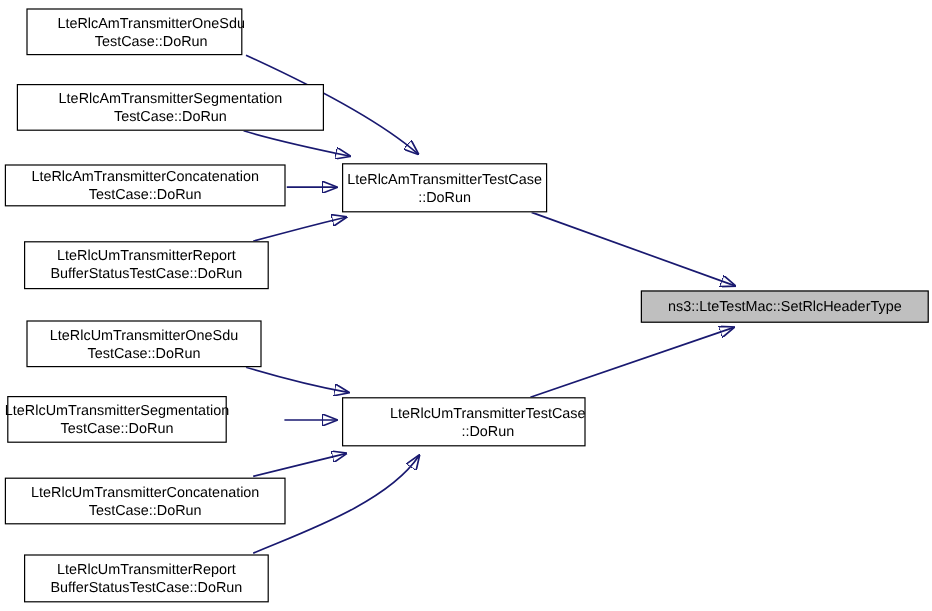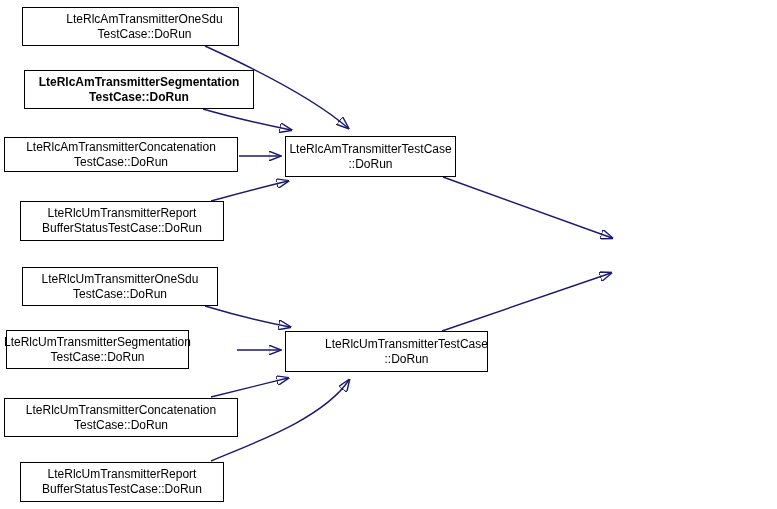--- a/index.html
+++ b/index.html
@@ -53,24 +53,24 @@
     <path d="M 239 156 L 280 156" marker-end="url(#arrow)"></path>
     <path d="M 211 201 C 240 193, 263 187, 288 181" marker-end="url(#arrow)"></path>
     <path d="M 443 177 L 612 238" marker-end="url(#arrow)"></path>
     <path d="M 205 306 C 235 315, 263 322, 290 327" marker-end="url(#arrow)"></path>
     <path d="M 237 350 L 280 350" marker-end="url(#arrow)"></path>
     <path d="M 211 397 C 240 390, 263 384, 288 378" marker-end="url(#arrow)"></path>
     <path d="M 211 461 C 248 445, 322 420, 349 380" marker-end="url(#arrow)"></path>
     <path d="M 442 331 L 611 273" marker-end="url(#arrow)"></path>
   </svg>
 
-  <div class="node" style="left:22px; top:7px;  width:217px; height:39px;padding-left:32px;">LteRlcAmTransmitterOneSdu
+  <div class="node" style="left:22px; top:7px;  width:180px; height:39px;padding-left:32px;">LteRlcAmTransmitterOneSdu
 TestCase::DoRun</div>
 
-  <div class="node" style="left:24px;  top:70px; width:230px; height:39px;font-weight:bold;">LteRlcAmTransmitterSegmentation
+  <div class="node" style="left:14px;  top:70px; width:256px; height:39px;">LteRlcAmTransmitterSegmentation
 TestCase::DoRun</div>
 
   <div class="node" style="left:4px;  top:137px; width:234px; height:35px;">LteRlcAmTransmitterConcatenation
 TestCase::DoRun</div>
 
   <div class="node" style="left:20px; top:201px; width:204px; height:40px;">LteRlcUmTransmitterReport
 BufferStatusTestCase::DoRun</div>
 
   <div class="node" style="left:22px; top:267px; width:196px; height:39px;text-align:center;">LteRlcUmTransmitterOneSdu
 TestCase::DoRun</div>
@@ -83,14 +83,15 @@
 
   <div class="node" style="left:20px; top:462px; width:204px; height:40px;">LteRlcUmTransmitterReport
 BufferStatusTestCase::DoRun</div>
 
   <div class="node" style="left:285px; top:136px; width:171px; height:41px;">LteRlcAmTransmitterTestCase
 ::DoRun</div>
 
   <div class="node" style="left:285px; top:331px; width:203px; height:41px;padding-left:44px;">LteRlcUmTransmitterTestCase
 ::DoRun</div>
 
+  <div class="node target" style="left:534px; top:242px; width:240px; height:27px;">ns3::LteTestMac::SetRlcHeaderType</div>
 
 </div>
 
 </body></html>

